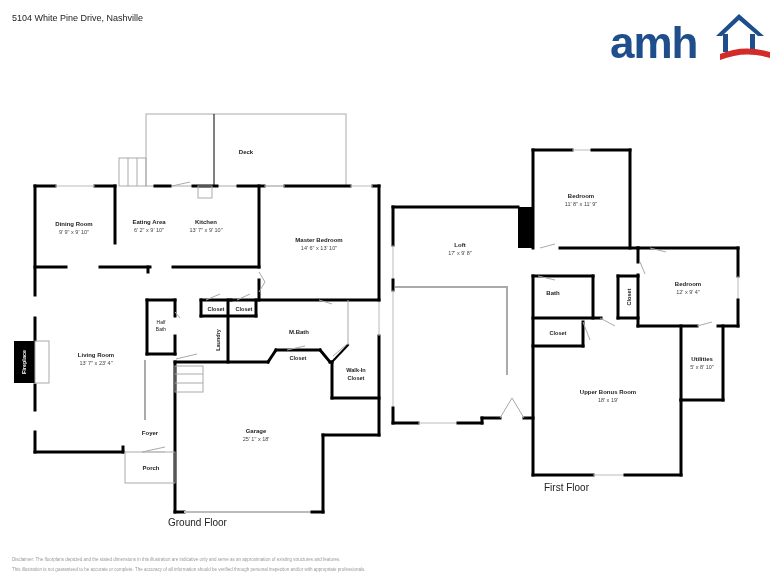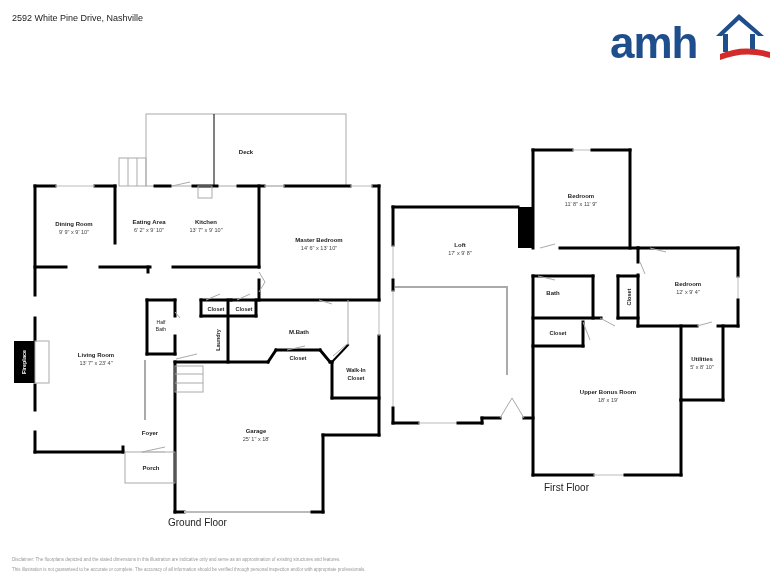--- a/index.html
+++ b/index.html
@@ -12,21 +12,21 @@
   .fl{font-family:"Liberation Sans",sans-serif;font-size:10px;fill:#222;}
   .disc{position:absolute;left:12px;font-size:4.5px;color:#999;white-space:nowrap;}
   .w{stroke:#000;stroke-width:3;fill:none;stroke-linecap:square;}
   .t{stroke:#000;stroke-width:2;fill:none;}
   .g{stroke:#aaa;stroke-width:1;fill:none;}
   .win{stroke:#bbb;stroke-width:1;fill:#fff;}
 </style>
 </head>
 <body>
 
-<div class="addr">2592 White Pine Drive, Nashville</div>
+<div class="addr">5104 White Pine Drive, Nashville</div>
 
 <svg class="logo" viewBox="0 0 166 56">
   <text x="2" y="48" font-family="Liberation Sans, sans-serif" font-weight="bold" font-size="44" fill="#1f4e8c" letter-spacing="-1">amh</text>
   <path d="M108 26 L131 4 L156 26 L150 26 L131 10 L114 26 Z" fill="#1f4e8c"></path>
   <rect x="115" y="24" width="5" height="18" fill="#1f4e8c"></rect>
   <rect x="142" y="24" width="5" height="16" fill="#1f4e8c"></rect>
   <path d="M112 44 Q135 34 162 42 L162 48 Q137 40 112 50 Z" fill="#d32a2a"></path>
 </svg>
 
 <svg class="plan" width="784" height="588" viewBox="0 0 784 588">

